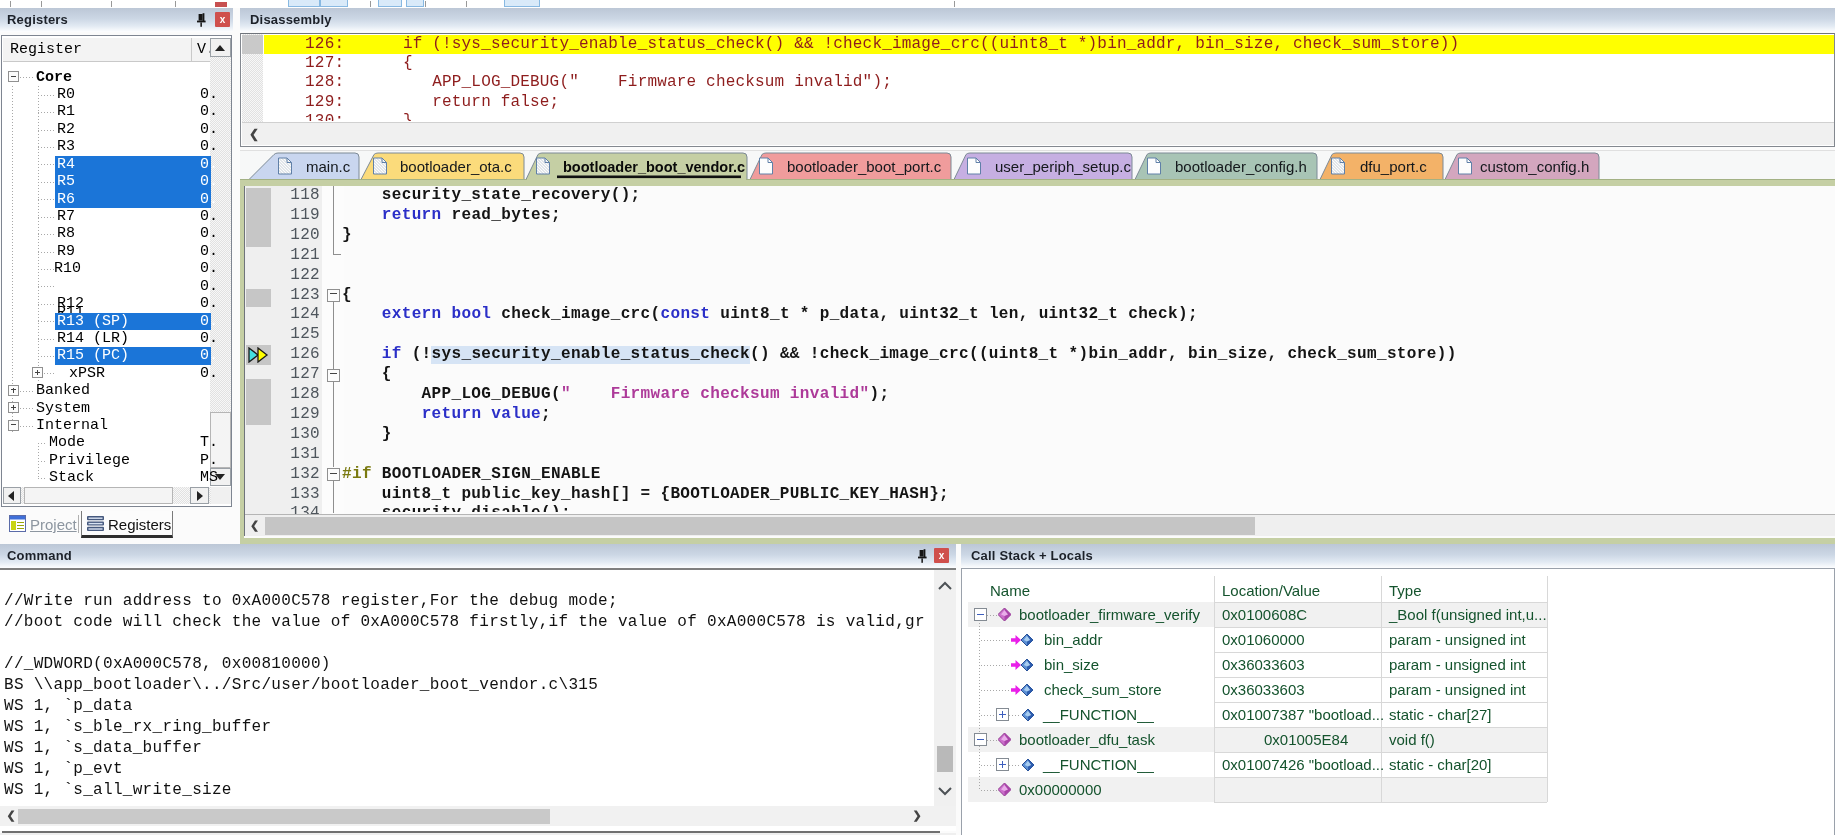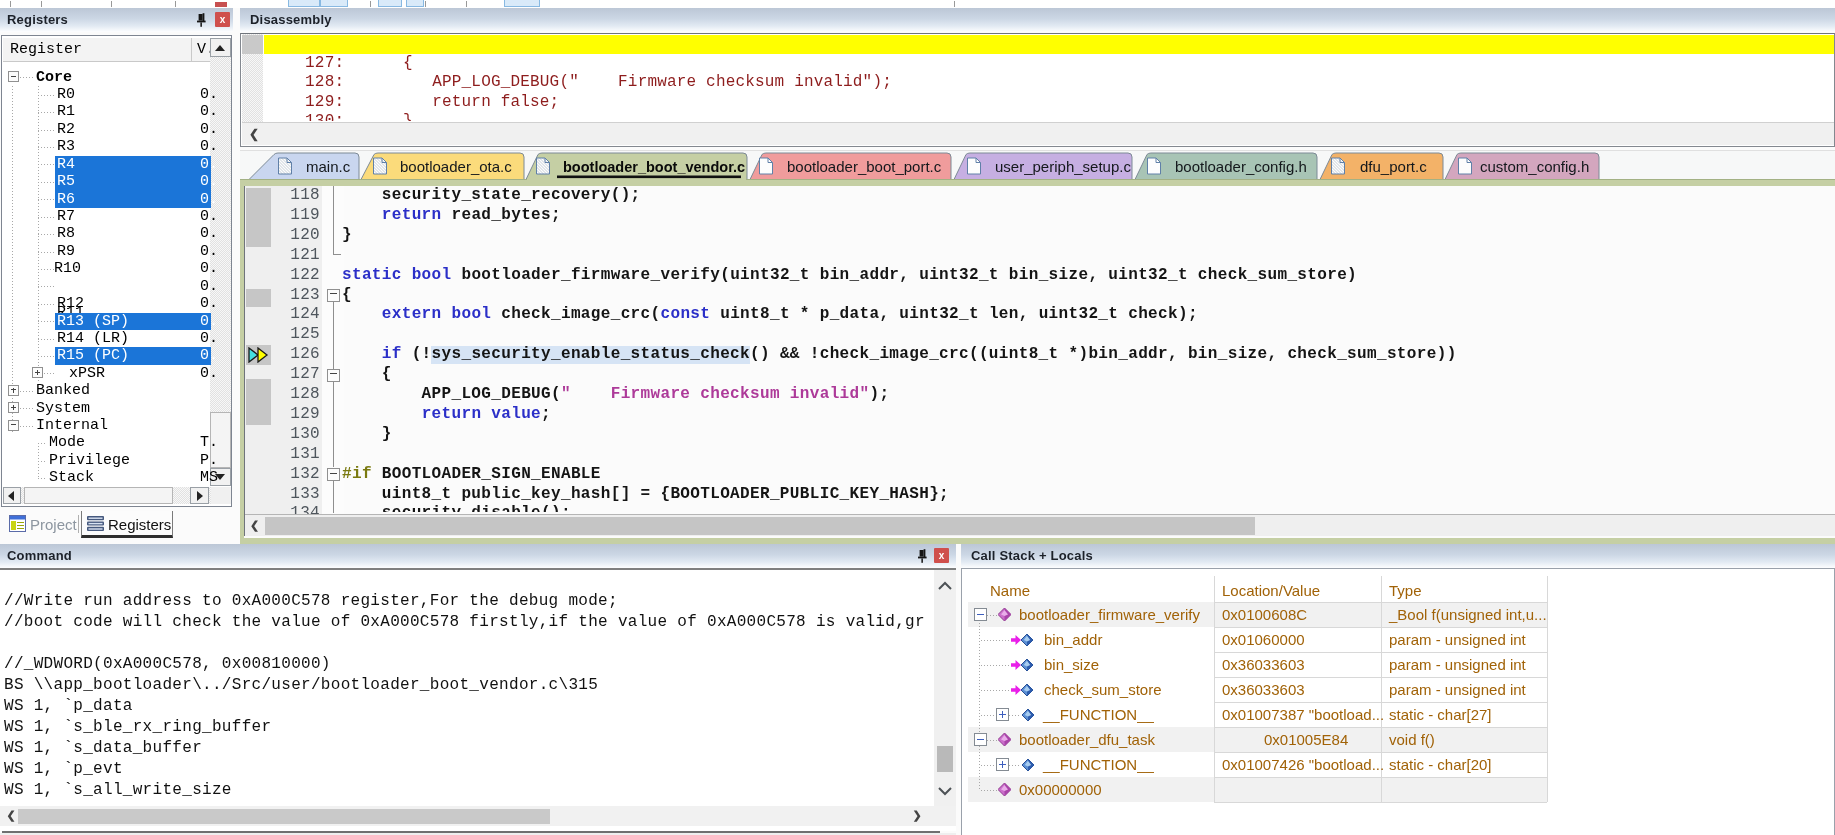--- a/index.html
+++ b/index.html
@@ -13,21 +13,21 @@
   .s{color:#ad3a99;}
   .cl{position:absolute;left:344px;height:20px;font:700 16px/19.85px "Liberation Mono",monospace;letter-spacing:0.35px;color:#141414;white-space:pre;}
   .dl{position:absolute;left:264px;padding-left:21.5px;height:19px;font:400 16px/19.2px "Liberation Mono",monospace;letter-spacing:0.18px;color:#8e1d1d;white-space:pre;}
   .cmdl{position:absolute;left:4px;height:21px;font:400 16px/21px "Liberation Mono",monospace;letter-spacing:0.3px;color:#111;white-space:pre;}
   .num{position:absolute;font:400 16px/19.85px "Liberation Mono",monospace;letter-spacing:0.3px;color:#4e555c;text-align:right;width:46px;}
   .hatch{background:repeating-conic-gradient(#e1e1e1 0% 25%,#f7f7f7 0% 50%) 0 0/2px 2px;}
   .sbtn{position:absolute;background:#f1f1f1;border:1px solid #9aa0a6;box-sizing:border-box;}
   .tri{position:absolute;width:0;height:0;}
   .regsel{background:#1b75d8;color:#fff;}
   .csgray{background:#f1f1f1;}
-  .cstext{position:absolute;top:4px;font:400 15px "Liberation Sans",sans-serif;color:#a16207;}
+  .cstext{position:absolute;top:4px;font:400 15px "Liberation Sans",sans-serif;color:#14532d;}
   .dot-v{position:absolute;width:1px;background-image:repeating-linear-gradient(to bottom,#a8a8a8 0 1px,transparent 1px 3px);}
   .dot-h{position:absolute;height:1px;background-image:repeating-linear-gradient(to right,#a8a8a8 0 1px,transparent 1px 3px);}
   .pm{position:absolute;width:13px;height:13px;background:#fff;border:1px solid #848b93;box-sizing:border-box;}
   .pm::before{content:"";position:absolute;left:2px;right:2px;top:4.5px;height:1.5px;background:#3e5fbe;}
   .pm.plus::after{content:"";position:absolute;top:2px;bottom:2px;left:4.5px;width:1.5px;background:#3e5fbe;}
   .pmg{position:absolute;width:11px;height:11px;background:#fcfcfc;border:1px solid #909090;box-sizing:border-box;}
   .pmg::before{content:"";position:absolute;left:2px;right:2px;top:3.5px;height:1px;background:#444;}
   .pmg.plus::after{content:"";position:absolute;top:2px;bottom:2px;left:3.5px;width:1px;background:#444;}
 </style>
 </head>
@@ -171,21 +171,21 @@
 <svg class="abs" style="left:9px;top:515px;" width="17" height="17" viewBox="0 0 17 17">
     <rect x="0.5" y="0.5" width="16" height="16" fill="#fff" stroke="#5a6ba8"></rect>
     <rect x="1" y="1" width="15" height="3.5" fill="#3f6fd8"></rect>
     <rect x="2" y="6" width="5" height="9" fill="#c8d411"></rect>
     <g stroke="#9aa50a" stroke-width="1">
       <line x1="8" y1="7.5" x2="15" y2="7.5"></line>
       <line x1="8" y1="10.5" x2="15" y2="10.5"></line>
       <line x1="8" y1="13.5" x2="15" y2="13.5"></line>
     </g>
   </svg>
-<div class="abs" style="left:30px;top:516px;font:400 15px 'Liberation Sans',sans-serif;color:#8d96a0;">Project</div>
+<div class="abs" style="left:30px;top:516px;font:400 15px 'Liberation Sans',sans-serif;color:#8d96a0;text-decoration:underline;">Project</div>
 <div class="abs" style="left:78px;top:515px;width:1px;height:18px;background:#b0b0b0;"></div>
 <svg class="abs" style="left:87px;top:515px;" width="17" height="17" viewBox="0 0 17 17">
     <g fill="#46597e">
       <rect x="0" y="1" width="17" height="4.2" rx="1"></rect>
       <rect x="0" y="6.4" width="17" height="4.2" rx="1"></rect>
       <rect x="0" y="11.8" width="17" height="4.2" rx="1"></rect>
     </g>
     <g fill="#d7e2f2">
       <rect x="1.5" y="2.5" width="14" height="1.4"></rect>
       <rect x="1.5" y="7.9" width="14" height="1.4"></rect>
@@ -194,20 +194,21 @@
   </svg>
 <div class="abs" style="left:108px;top:516px;font:400 15px 'Liberation Sans',sans-serif;color:#111;">Registers</div>
 
 <div class="titlebar" style="left:240px;top:8px;width:1595px;"></div>
 <div class="titletext" style="left:250px;top:12px;">Disassembly</div>
 <div class="abs" style="left:240px;top:33px;width:1595px;height:114px;background:#fff;border:1px solid #83888f;border-top:1px solid #6f747b;box-sizing:border-box;"></div>
 <div class="abs hatch" style="left:242px;top:34px;width:21px;height:88px;"></div>
 <div class="abs" style="left:242px;top:35px;width:21px;height:19px;background:#c9c9c9;"></div>
 <div class="abs" style="left:264px;top:35px;width:1570px;height:19.2px;background:#ffff00;"></div>
 <div id="disasm" style="position:absolute;left:0;top:0;width:1835px;height:121px;overflow:hidden;">
+    <div class="dl" style="top:35.0px;">  126:      if (!sys_security_enable_status_check() &amp;&amp; !check_image_crc((uint8_t *)bin_addr, bin_size, check_sum_store))</div>
 <div class="dl" style="top:54.2px;">  127:      {</div>
 <div class="dl" style="top:73.4px;">  128:         APP_LOG_DEBUG("    Firmware checksum invalid");</div>
 <div class="dl" style="top:92.6px;">  129:         return false;</div>
 <div class="dl" style="top:111.8px;">  130:      }</div>
   </div>
 
 <div class="abs" style="left:242px;top:122px;width:1592px;height:23px;background:#f0f0f0;border-top:1px solid #d0d0d0;box-sizing:border-box;"></div>
 <div class="abs" style="left:246px;top:126px;width:16px;height:16px;color:#444;font:700 12px 'Liberation Sans',sans-serif;text-align:center;line-height:16px;">❮</div>
 
 <div id="editor">
@@ -310,21 +311,20 @@
 <div class="pmg" style="left:327px;top:468.0px;width:13px;height:13px;"></div>
 <svg class="abs" style="left:248px;top:347px;" width="22" height="16" viewBox="0 0 22 16">
       <path d="M1,1 L10,8 L1,15 Z" fill="#45e0e0" stroke="#1a1a1a" stroke-width="1.3"></path>
       <path d="M10,1 L19,8 L10,15 Z" fill="#ffff00" stroke="#1a1a1a" stroke-width="1.3"></path>
     </svg>
 <div class="abs" style="left:431px;top:345.7px;width:319px;height:18px;background:#d6e4f5;"></div>
 <div class="abs" style="left:342px;top:186px;width:1490px;height:326px;overflow:hidden;">
 <div class="cl" style="left:0;top:0.00px;">    security_state_recovery();</div>
 <div class="cl" style="left:0;top:19.90px;">    <span class="k">return</span> read_bytes;</div>
 <div class="cl" style="left:0;top:39.80px;">}</div>
-<div class="cl" style="left:0;top:79.60px;"><span class="k">static</span> <span class="k">bool</span> bootloader_firmware_verify(uint32_t bin_addr, uint32_t bin_size, uint32_t check_sum_store)</div>
 <div class="cl" style="left:0;top:99.50px;">{</div>
 <div class="cl" style="left:0;top:119.40px;">    <span class="k">extern</span> <span class="k">bool</span> check_image_crc(<span class="k">const</span> uint8_t * p_data, uint32_t len, uint32_t check);</div>
 <div class="cl" style="left:0;top:159.20px;">    <span class="k">if</span> (!sys_security_enable_status_check() &amp;&amp; !check_image_crc((uint8_t *)bin_addr, bin_size, check_sum_store))</div>
 <div class="cl" style="left:0;top:179.10px;">    {</div>
 <div class="cl" style="left:0;top:199.00px;">        APP_LOG_DEBUG(<span class="s">"    Firmware checksum invalid"</span>);</div>
 <div class="cl" style="left:0;top:218.90px;">        <span class="k">return</span> <span class="k">value</span>;</div>
 <div class="cl" style="left:0;top:238.80px;">    }</div>
 <div class="cl" style="left:0;top:278.60px;"><span style="color:#7a7a10">#if</span> BOOTLOADER_SIGN_ENABLE</div>
 <div class="cl" style="left:0;top:298.50px;">    uint8_t public_key_hash[] = {BOOTLOADER_PUBLIC_KEY_HASH};</div>
 <div class="cl" style="left:0;top:318.40px;">    security_disable();</div>

